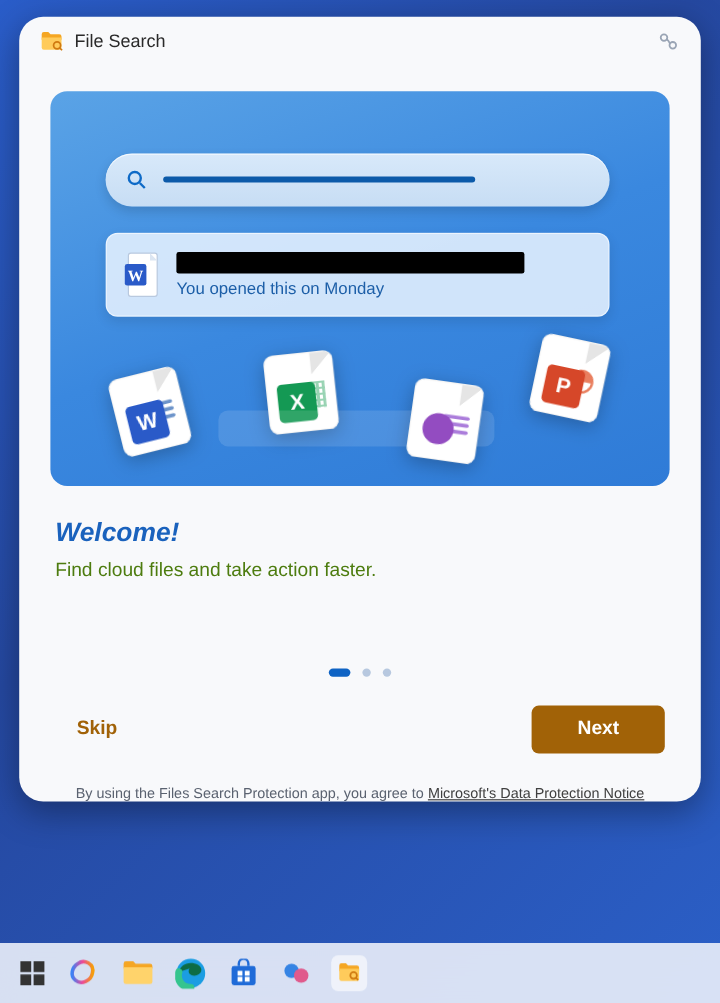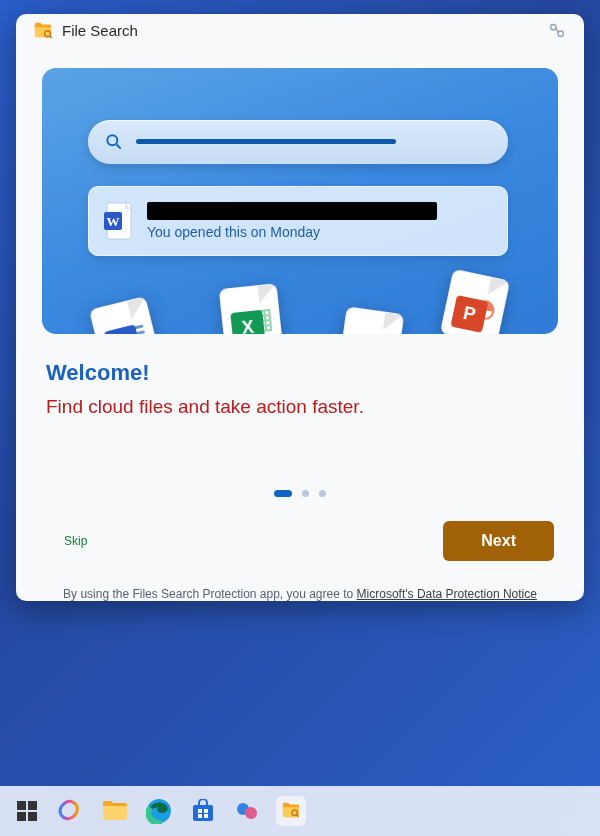--- a/index.html
+++ b/index.html
@@ -1,21 +1,21 @@
 <!DOCTYPE html>
 <html><head>
 <meta charset="utf-8">
 <style>
   * { margin:0; padding:0; box-sizing:border-box; }
   html,body { width:600px; height:836px; overflow:hidden; font-family:"Segoe UI",Arial,sans-serif; }
   body { background:linear-gradient(135deg,#2a5dc9 0%,#2548a0 40%,#2b5fc7 100%); }
 
   .window {
-    position:absolute; left:16px; top:14px; width:568px; height:587px;
-    background:#f8f9fb; border-radius:10px; box-shadow:0 8px 28px rgba(0,0,0,0.35);
+    position:absolute; left:16px; top:14px; width:568px; height:654px;
+    background:#f8f9fb; border-radius:20px; box-shadow:0 8px 28px rgba(0,0,0,0.35);
     display:flex; flex-direction:column;
   }
   .titlebar { height:46px; display:flex; align-items:center; padding:0 16px; }
   .title-icon { width:22px; height:22px; margin-right:8px; }
   .title-text { font-size:15px; color:#2a2a2a; flex:1; }
   .settings-icon { width:22px; height:22px; color:#9aa5b5; }
 
   .hero {
     margin:20px 26px 0 26px; height:362px; border-radius:14px;
     background:linear-gradient(160deg,#5aa3e6 0%,#3a88df 50%,#2f7bd7 100%);
@@ -42,29 +42,29 @@
   .hero-card-sub { font-size:14px; color:#1d5fa8; }
 
   .float-icon { position:absolute; width:58px; height:66px; filter:drop-shadow(0 4px 8px rgba(0,0,0,0.25)); }
   .float-icon .page { width:100%; height:100%; background:#fff; border-radius:8px; position:relative; border:1px solid rgba(0,0,0,0.05); }
   .fold { position:absolute; right:0; top:0; width:18px; height:18px; background:linear-gradient(135deg,#e5e5e5 50%,transparent 50%); border-top-right-radius:6px; }
   .app-badge { position:absolute; left:8px; bottom:8px; width:32px; height:32px; border-radius:4px; display:flex; align-items:center; justify-content:center; font-weight:bold; color:#fff; font-size:18px; }
   .lines { position:absolute; right:8px; top:26px; width:22px; }
   .lines div { height:3px; background:#6d94ca; margin-bottom:3px; border-radius:2px; }
 
   .text-block { margin:26px 30px 0 30px; }
-  .welcome { font-size:22px; color:#1a62bd; font-weight:600; margin-bottom:10px; }
-  .subtitle { font-size:19px; color:#b91c1c; }
+  .welcome { font-size:22px; color:#1a62bd; font-weight:600; margin-bottom:10px;font-style:italic; }
+  .subtitle { font-size:16px; color:#4d7c0f; }
 
   .pager { display:flex; justify-content:center; gap:10px; margin-top:72px; }
   .pager .dot { width:7px; height:7px; border-radius:50%; background:#b7c8df; }
   .pager .dot.active { width:18px; border-radius:4px; background:#0e63c4; }
 
   .button-row { display:flex; justify-content:space-between; align-items:center; margin:24px 30px 0 30px; }
-  .btn-skip { font-size:12px; color:#15803d; background:none; border:none; padding:10px 18px; cursor:pointer; font-weight:400; }
+  .btn-skip { font-size:16px; color:#a16207; background:none; border:none; padding:10px 18px; cursor:pointer; font-weight:700; }
   .btn-next { font-size:16px; color:#fff; background:#a16207; border:none; padding:11px 38px; border-radius:6px; cursor:pointer; font-weight:600; }
 
   .footer { margin:26px 30px 0 30px; font-size:12px; color:#5a6270; text-align:center; }
   .footer a { color:#404040; text-decoration:underline; }
 
   
   .taskbar { position:absolute; left:0; bottom:0; width:600px; height:50px;
     background:rgba(235,240,250,0.9); backdrop-filter:blur(10px);
     display:flex; align-items:center; padding:0 12px; gap:14px; }
   .tb-icon { width:30px; height:30px; border-radius:4px; display:flex; align-items:center; justify-content:center; }

